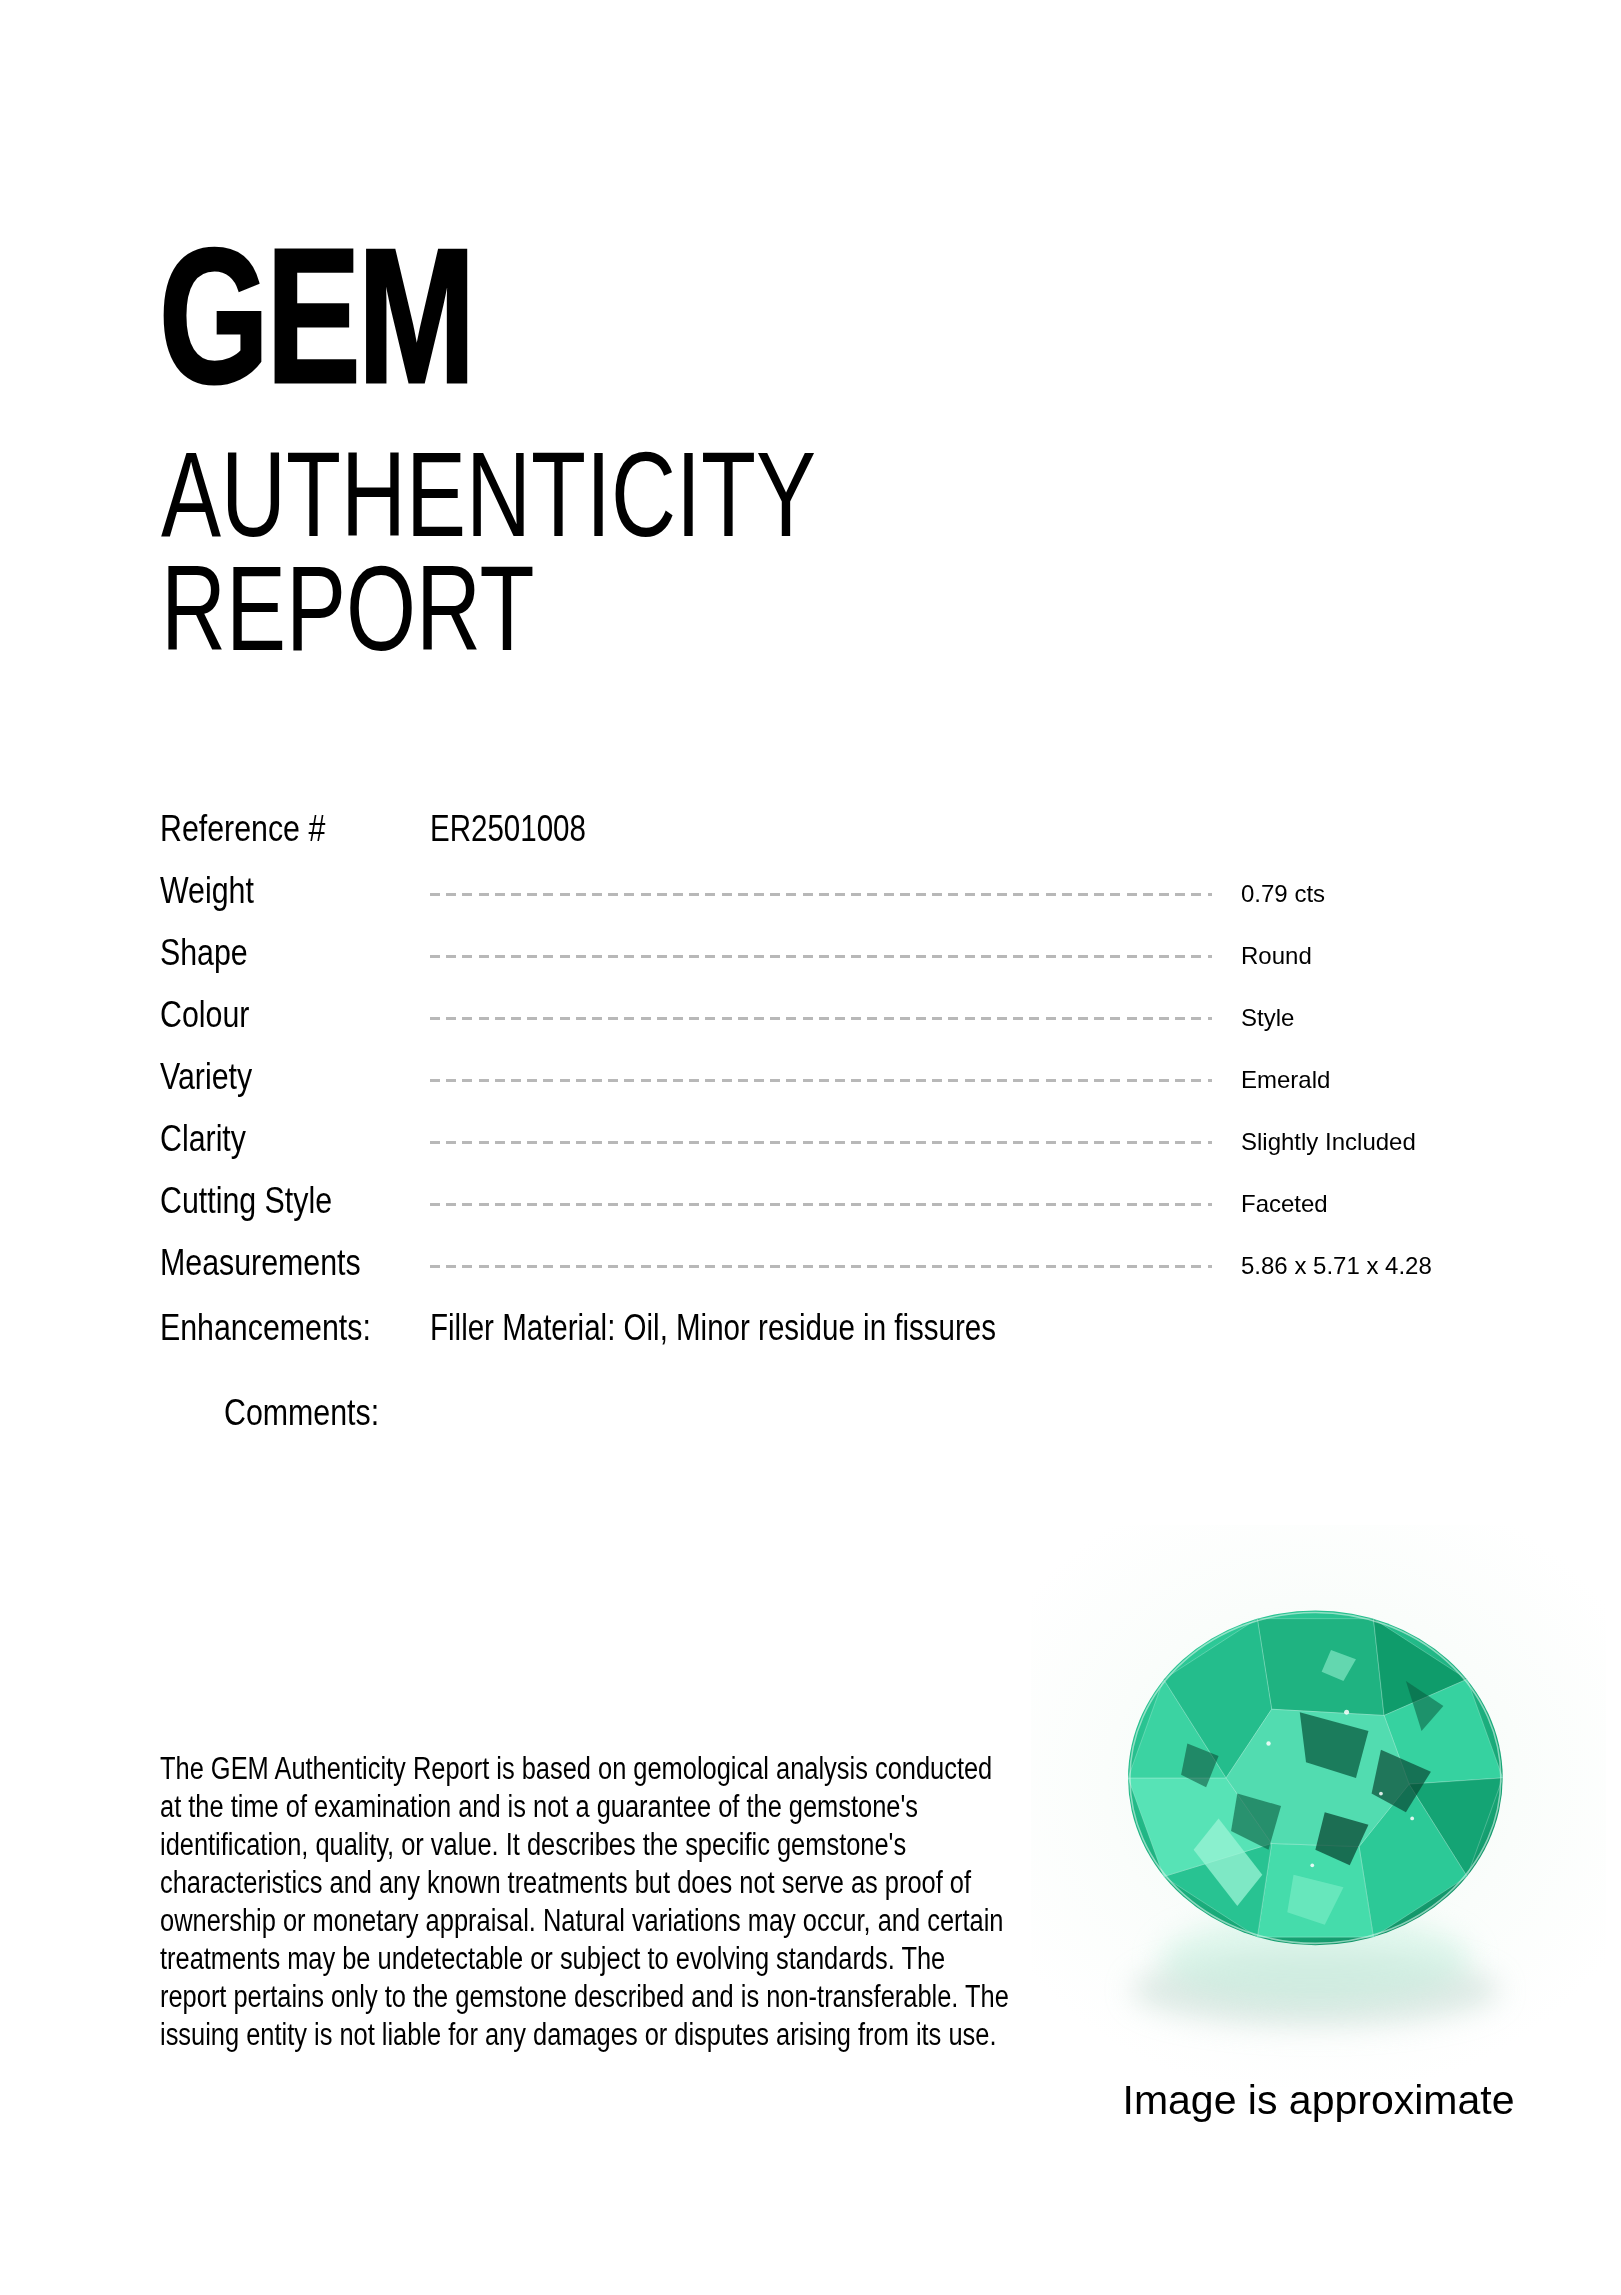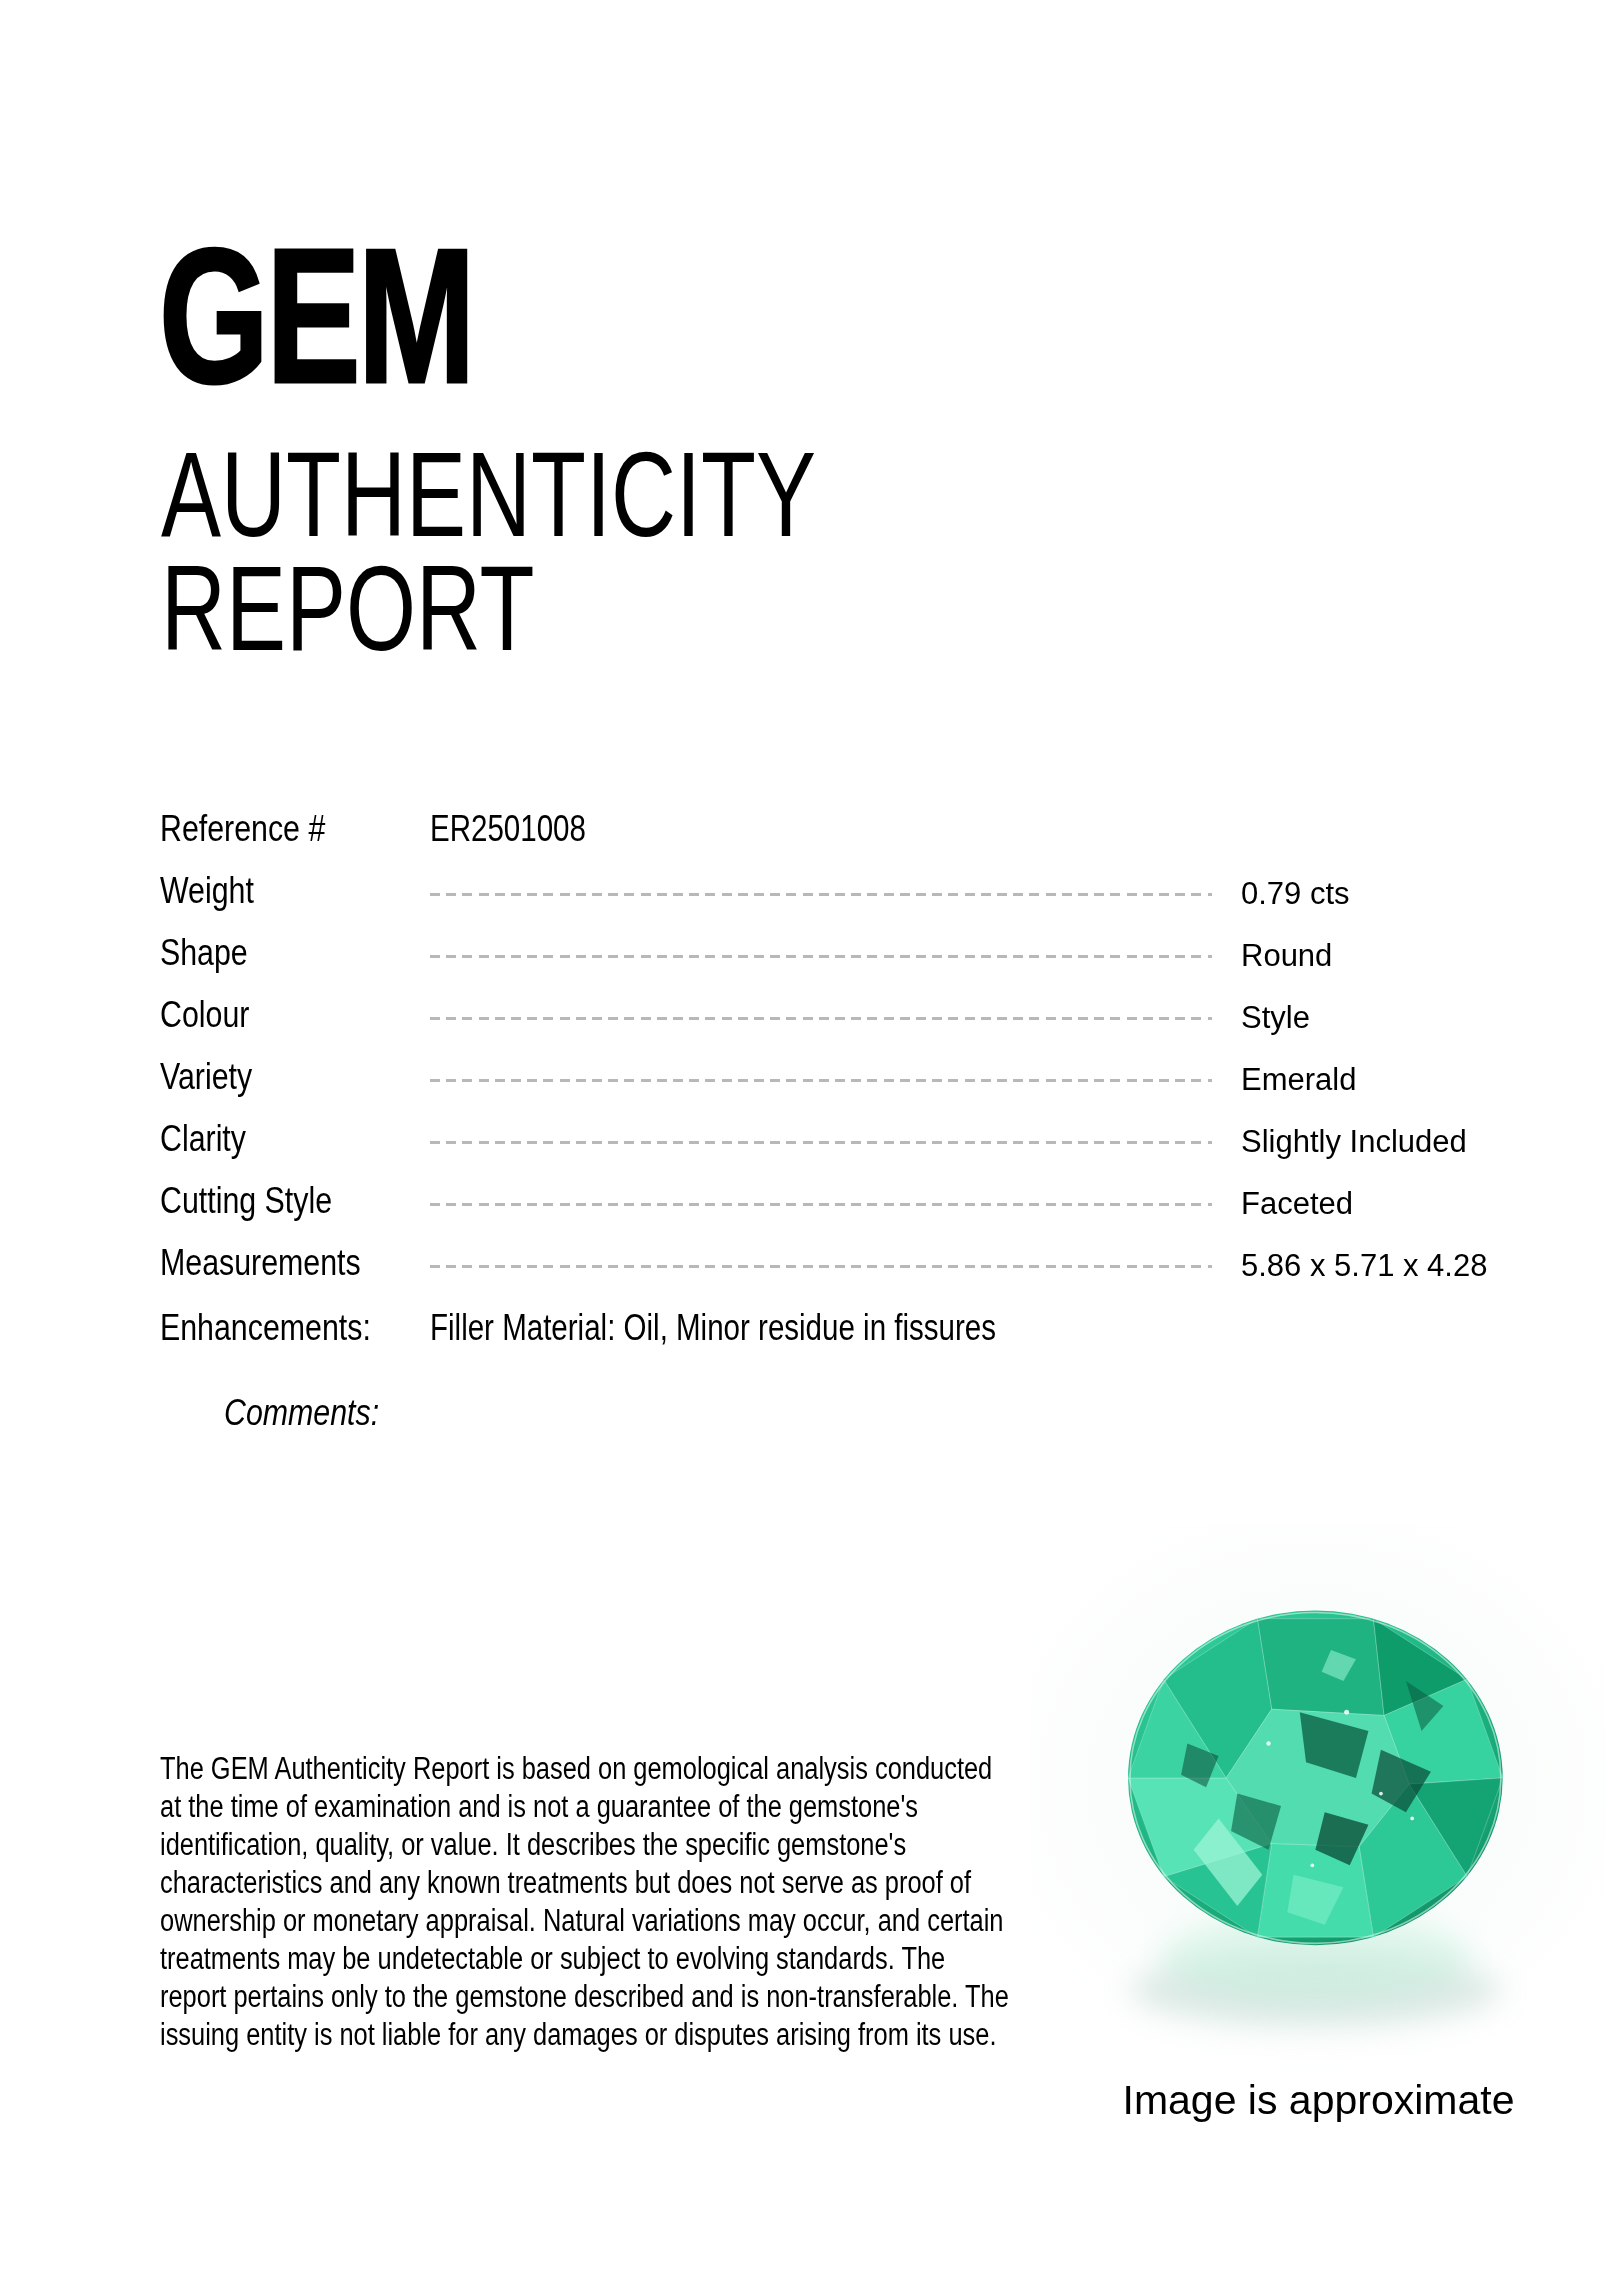--- a/index.html
+++ b/index.html
@@ -19,34 +19,34 @@
     position: absolute; left: 161px; top: 437px;
     font-size: 120px; line-height: 114px; font-weight: 400;
     transform: scaleX(0.75); transform-origin: 0 0;
     white-space: nowrap;
   }
 
   
   #fields { position: absolute; left: 160px; top: 805px; width: 1456px; }
   .row { position: relative; height: 62px; }
   .row-enh { margin-top: 3.1px; height: 69px; }
-  .row-comments { margin-top: 16.2px; height: 62px; font-style: italic; }
+  .row-comments { margin-top: 16.2px; height: 62px; }
   .flabel {
     position: absolute; left: 0; top: 0;
     font-size: 37px; line-height: 47px; white-space: nowrap;
     transform: scaleX(0.82); transform-origin: 0 50%;
   }
   .row-comments .flabel { left: 64px; }
   .leader {
     position: absolute; left: 270px; top: 26px; width: 782px; height: 3.1px;
     background: repeating-linear-gradient(90deg, var(--leader-color) 0 10px, rgba(0,0,0,0) 10px 16.2px);
   }
   .value-right {
     position: absolute; left: 1081px; top: 7.5px;
-    font-size: 31px; line-height: 37px; white-space: nowrap;
+    font-size: 24px; line-height: 37px; white-space: nowrap;
   }
   .value-inline {
     position: absolute; left: 270px; top: 1.9px;
     font-size: 36px; line-height: 44px; white-space: nowrap;
     transform: scaleX(0.82); transform-origin: 0 50%;
   }
 
   
   #disclaimer {
     position: absolute; left: 160px; top: 1750px; width: 1041px;

